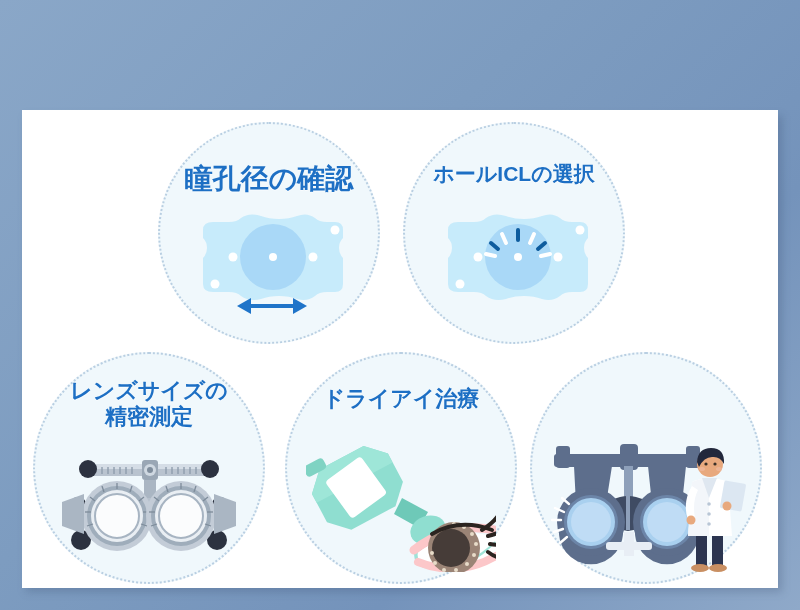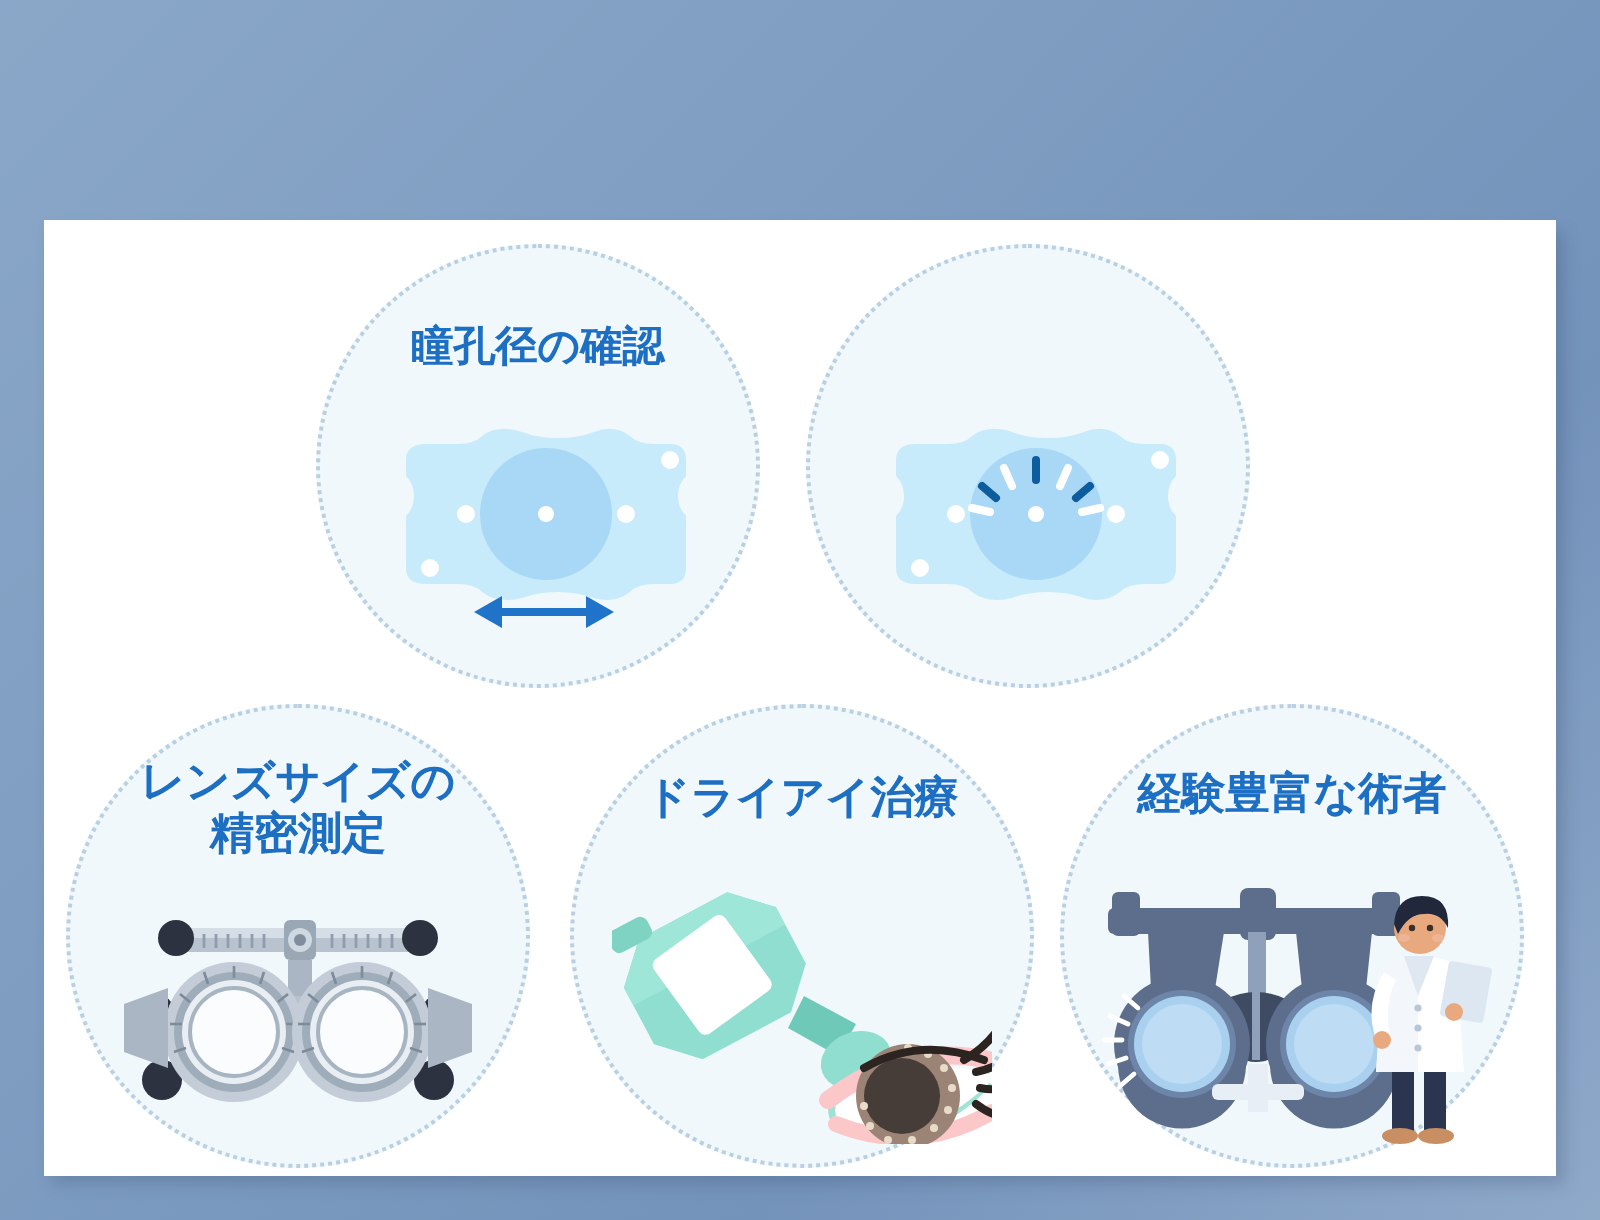--- a/index.html
+++ b/index.html
@@ -106,21 +106,21 @@
     line-height: 1.18;
     white-space: pre-line;
     text-shadow: 0 1px 0 rgba(255,255,255,0.6);
   }
   .c1 { left: 158px; top: 122px; width: 222px; height: 222px; }
   .c2 { left: 403px; top: 122px; width: 222px; height: 222px; }
   .c3 { left: 33px;  top: 352px; width: 232px; height: 232px; }
   .c4 { left: 285px; top: 352px; width: 232px; height: 232px; }
   .c5 { left: 530px; top: 352px; width: 232px; height: 232px; }
 
-  .c1 .circle-label { top: 38px; font-size: 21px; }
+  .c1 .circle-label { top: 38px; font-size: 28px; }
   .c2 .circle-label { top: 38px; font-size: 21px; }
   .c3 .circle-label { top: 24px; font-size: 22px; }
   .c4 .circle-label { top: 32px; font-size: 22px; }
   .c5 .circle-label { top: 30px; font-size: 22px; }
 
   .icon-box {
     position: absolute;
     left: 0;
     width: 100%;
     display: flex;
@@ -155,20 +155,21 @@
         <circle cx="124" cy="45" r="4.5" fill="#ffffff"></circle>
         <circle cx="146" cy="18" r="4.5" fill="#ffffff"></circle>
         <circle cx="26" cy="72" r="4.5" fill="#ffffff"></circle>
         <path d="M48 94 L62 86 L62 92 L104 92 L104 86 L118 94 L104 102 L104 96 L62 96 L62 102 Z" fill="#1f74c9"></path>
         <line x1="64" y1="94" x2="102" y2="94" stroke="#1f74c9" stroke-width="3" stroke-dasharray="4 4" stroke-linecap="round"></line>
       </svg>
     </div>
   </div>
 
   <div class="circle c2">
+    <div class="circle-label">ホールICLの選択</div>
     <div class="icon-box">
       <svg width="160" height="110" viewBox="0 0 160 110">
         <path d="M14 18 Q14 10 24 10 L40 10 Q48 10 52 6 Q60 0 72 4 Q80 7 90 7 Q100 7 108 4
                  Q118 0 126 6 Q130 10 138 10 L146 10 Q154 10 154 18 L154 26 Q150 30 150 36
                  Q150 42 154 46 L154 72 Q154 80 146 80 L138 80 Q130 80 126 84
                  Q118 90 108 87 Q100 84 90 84 Q80 84 72 87 Q60 90 52 84 Q48 80 40 80
                  L24 80 Q14 80 14 72 L14 46 Q18 42 18 36 Q18 30 14 26 Z" fill="#c7ebfb"></path>
         <circle cx="84" cy="45" r="33" fill="#a9d8f7"></circle>
         <g stroke-linecap="round">
           <line x1="84" y1="18" x2="84" y2="28" stroke="#0d5c9e" stroke-width="4"></line>
@@ -306,21 +307,20 @@
           <line x1="157" y1="76" x2="151" y2="74"></line>
         </g>
 
         <path d="M8 52 L30 44 L30 84 L8 76 Z" fill="#aab6c3"></path>
         <path d="M182 52 L160 44 L160 84 L182 76 Z" fill="#aab6c3"></path>
       </svg>
     </div>
   </div>
 
   <div class="circle c5">
-    <div class="circle-label">経験豊富な術者</div>
     <div class="icon-box">
       <svg width="220" height="150" viewBox="0 0 220 150">
 
         <rect x="18" y="28" width="148" height="13" rx="3" fill="#5d6e8c"></rect>
         <rect x="20" y="20" width="14" height="22" rx="3" fill="#5d6e8c"></rect>
         <rect x="150" y="20" width="14" height="22" rx="3" fill="#5d6e8c"></rect>
         <rect x="84" y="18" width="18" height="26" rx="4" fill="#5d6e8c"></rect>
 
         <rect x="88" y="40" width="9" height="36" fill="#8ea0ba"></rect>
         <path d="M76 74 Q92 66 108 74 L102 102 Q92 108 82 102 Z" fill="#3f4b63"></path>

